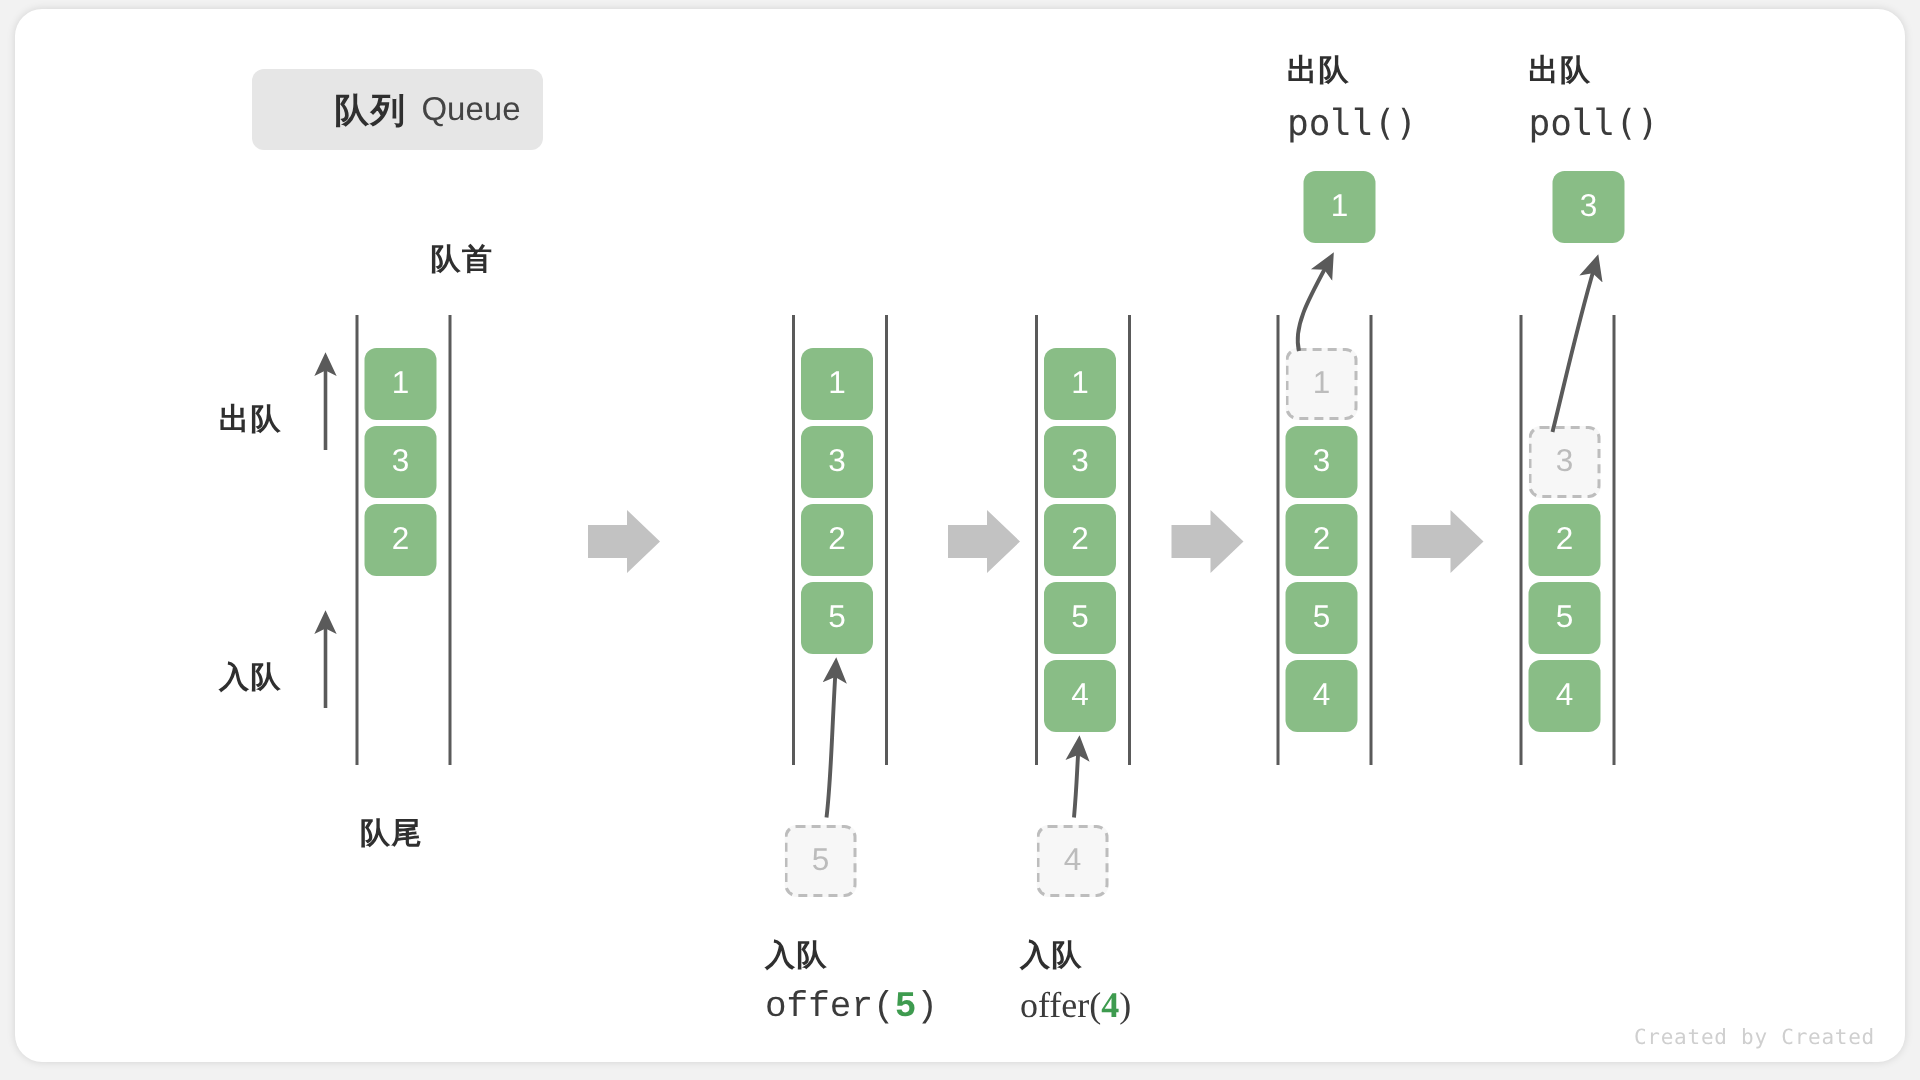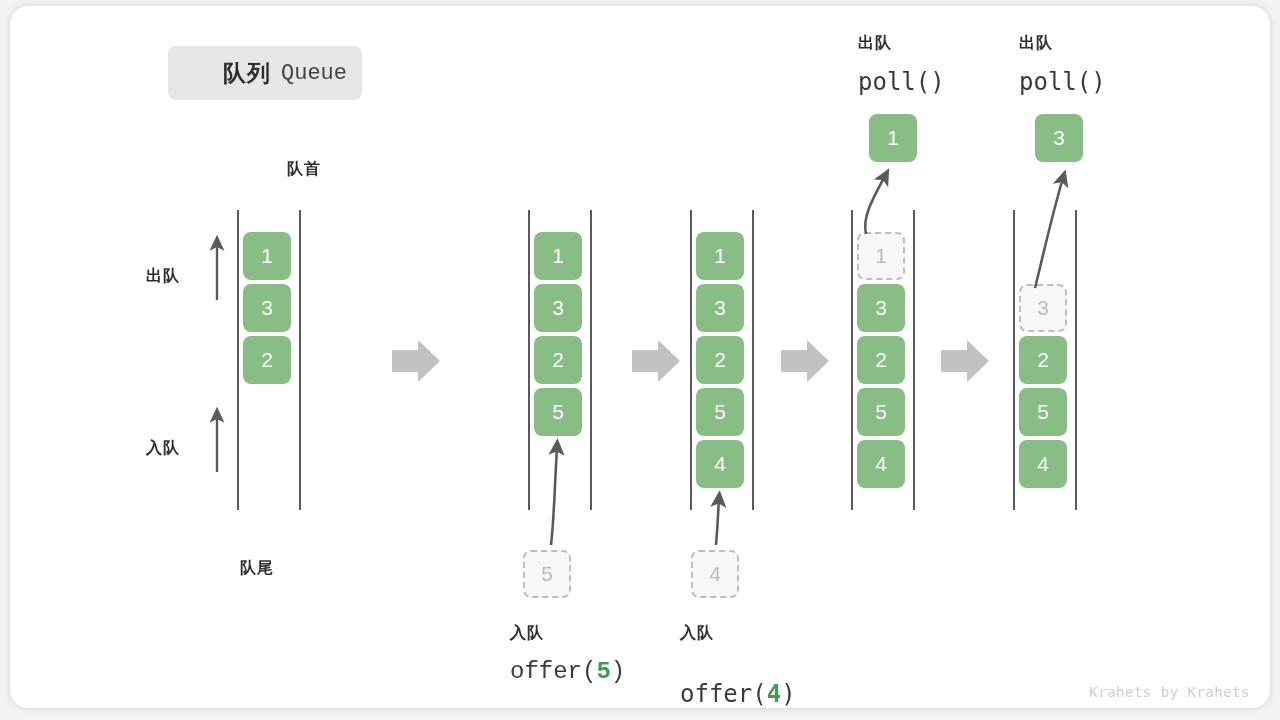--- a/index.html
+++ b/index.html
@@ -41,29 +41,29 @@
     gap: 10px;
   }
   .title-cn {
     font-size: 23px;
     font-weight: bold;
     color: #2f2f2f;
     letter-spacing: 1px;
     margin-left: 40px;
   }
   .title-en {
-    font-family: Liberation Mono, monospace;
+    font-family: Liberation Sans, sans-serif;
     font-size: 22px;
     color: #444444;
   }
 
   
   .cn-label {
     position: absolute;
-    font-size: 16px;
+    font-size: 20px;
     font-weight: bold;
     color: #2f2f2f;
     white-space: nowrap;
     letter-spacing: 1px;
   }
   .mono-label {
     position: absolute;
     font-family: "DejaVu Sans Mono", "Liberation Mono", monospace;
     font-size: 24px;
     color: #3b3b3b;
@@ -126,21 +126,21 @@
 
 <div id="canvas">
   <div class="card"></div>
 
   <div class="title-badge">
     <span class="title-cn">队列</span>
     <span class="title-en">Queue</span>
   </div>
 
   <div class="cn-label" style="left:240px; top:159px;margin-left:47px;">队首</div>
-  <div class="cn-label" style="left:240px; top:558px;">队尾</div>
+  <div class="cn-label" style="left:240px; top:542px;">队尾</div>
   <div class="cn-label" style="left:146px; top:266px;">出队</div>
   <div class="cn-label" style="left:146px; top:438px;">入队</div>
 
   <div class="rail" style="left:237px; top:210px; height:300px;"></div>
   <div class="rail" style="left:299px; top:210px; height:300px;"></div>
   <div class="box" style="left:243px; top:232px;">1</div>
   <div class="box" style="left:243px; top:284px;">3</div>
   <div class="box" style="left:243px; top:336px;">2</div>
 
   <div class="rail" style="left:528px; top:210px; height:300px;"></div>
@@ -155,21 +155,21 @@
 
   <div class="rail" style="left:690px; top:210px; height:300px;"></div>
   <div class="rail" style="left:752px; top:210px; height:300px;"></div>
   <div class="box" style="left:696px; top:232px;">1</div>
   <div class="box" style="left:696px; top:284px;">3</div>
   <div class="box" style="left:696px; top:336px;">2</div>
   <div class="box" style="left:696px; top:388px;">5</div>
   <div class="box" style="left:696px; top:440px;">4</div>
   <div class="box ghost" style="left:691px; top:550px;">4</div>
   <div class="cn-label" style="left:680px; top:623px;">入队</div>
-  <div class="mono-label" style="left:680px; top:680px;"><span>offer(</span><span class="num">4</span><span>)</span></div>
+  <div class="mono-label" style="left:680px; top:658px;font-family:Liberation Serif, serif;"><span>offer(</span><span class="num">4</span><span>)</span></div>
 
   <div class="cn-label" style="left:858px; top:33px;">出队</div>
   <div class="mono-label" style="left:858px; top:68px;"><span>poll(</span><span class="num"></span><span>)</span></div>
   <div class="box" style="left:869px; top:114px;">1</div>
   <div class="rail" style="left:851px; top:210px; height:300px;"></div>
   <div class="rail" style="left:913px; top:210px; height:300px;"></div>
   <div class="box ghost" style="left:857px; top:232px;">1</div>
   <div class="box" style="left:857px; top:284px;">3</div>
   <div class="box" style="left:857px; top:336px;">2</div>
   <div class="box" style="left:857px; top:388px;">5</div>
@@ -220,14 +220,14 @@
       <path d="M632,350 L658,350 L658,340 L680,361 L658,382 L658,372 L632,372 Z" fill="#c2c2c2"></path>
     </g>
     <g>
       <path d="M781,350 L807,350 L807,340 L829,361 L807,382 L807,372 L781,372 Z" fill="#c2c2c2"></path>
     </g>
     <g>
       <path d="M941,350 L967,350 L967,340 L989,361 L967,382 L967,372 L941,372 Z" fill="#c2c2c2"></path>
     </g>
   </svg>
 
-  <div class="watermark">Krahets by Krahets</div>
+  <div class="watermark">Created by Created</div>
 </div>
 
 </body></html>

